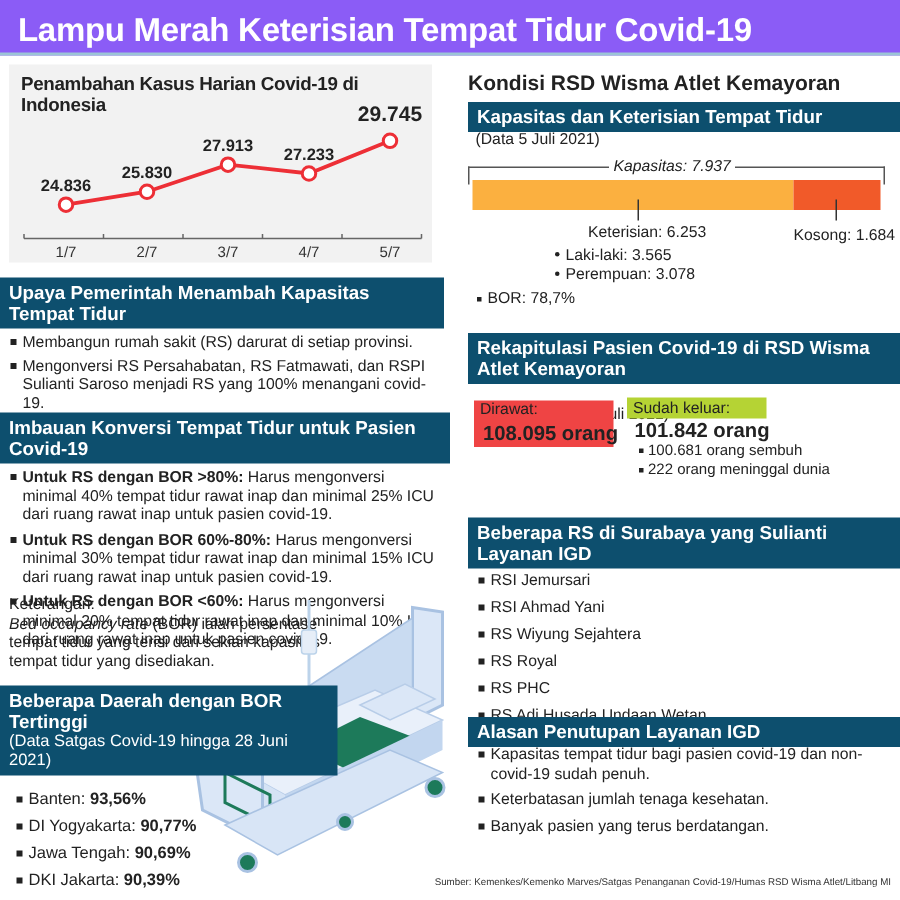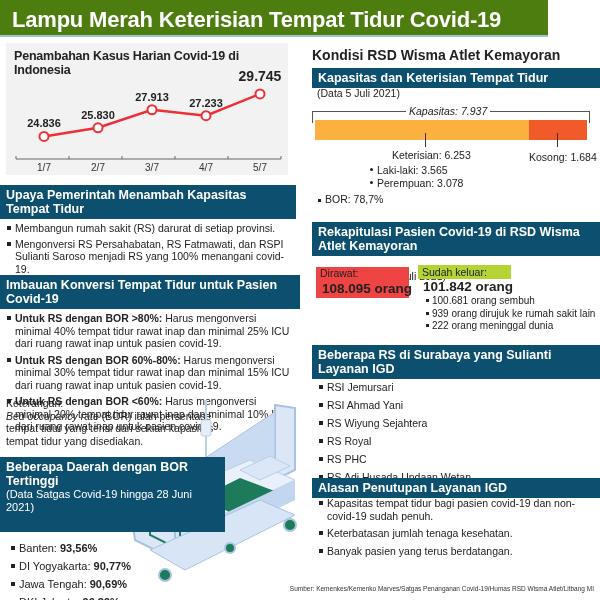--- a/index.html
+++ b/index.html
@@ -1,19 +1,19 @@
 <!DOCTYPE html>
 <html><head>
 <meta charset="utf-8">
 <style>
   * { box-sizing: border-box; margin: 0; padding: 0; }
   html, body { width: 600px; height: 600px; background: #ffffff; overflow: hidden; }
   body { font-family: "Liberation Sans", sans-serif; color: #222; position: relative; }
 
-  .title-bar { position: absolute; left: 0; top: 0; width: 548px; height: 37px; background: #4d7c0f; border-bottom: 2px solid #9cc5d6; }
+  .title-bar { position: absolute; left: 0; top: 0; width: 600px; height: 37px; background: #8b5cf6; border-bottom: 2px solid #9cc5d6; }
   .title-bar h1 { color: #fff; font-size: 22px; font-weight: bold; padding: 7px 0 0 12px; letter-spacing: -0.2px; }
 
   
   .chart-panel { position: absolute; left: 6px; top: 43px; width: 282px; height: 132px; background: #f2f2f2; }
   .chart-panel .chart-title { position: absolute; left: 8px; top: 6px; font-size: 12.5px; font-weight: bold; color: #222; letter-spacing: -0.2px; }
   .chart-panel svg { position: absolute; left: 0; top: 0; }
 
   .sec-head { background: #0d4f6e; color: #fff; font-weight: bold; font-size: 12.5px; padding: 3px 6px; line-height: 14px; }
   .bullets { list-style: none; font-size: 10.5px; line-height: 12.5px; color: #222; }
   .bullets li { position: relative; padding-left: 9px; margin-bottom: 3px; }
@@ -23,21 +23,21 @@
   .upaya .bullets { padding: 3px 6px 0 6px; }
 
   .imbauan { position: absolute; left: 0; top: 275px; width: 300px; }
   .imbauan .bullets { padding: 3px 6px 0 6px; }
   .imbauan .bullets li { margin-bottom: 4px; }
   .imbauan b { font-weight: bold; }
 
   .keterangan { position: absolute; left: 6px; top: 397px; width: 210px; font-size: 10.5px; line-height: 12.5px; }
 
   .bor-daerah { position: absolute; left: 0; top: 457px; width: 225px; }
-  .bor-daerah .sec-head { padding: 3px 6px 18px 6px; font-size: 12.5px; }
+  .bor-daerah .sec-head { padding: 3px 6px 3px 6px; font-size: 12.5px; }
   .bor-daerah .sub { font-weight: normal; font-size: 11px; display: block; line-height: 13px; }
   .bor-daerah .bullets { padding: 10px 6px 0 10px; font-size: 11px; }
   .bor-daerah .bullets li { margin-bottom: 5.5px; }
 
   .bed { position: absolute; left: 130px; top: 400px; width: 170px; height: 200px; }
 
   
   .rsd-title { position: absolute; left: 312px; top: 47px; font-size: 14px; font-weight: bold; color: #222; }
   .kap-head { position: absolute; left: 312px; top: 68px; width: 288px; }
   .kap-date { position: absolute; left: 317px; top: 87px; font-size: 10.5px; }
@@ -196,21 +196,20 @@
 <div class="bor-line">BOR: 78,7%</div>
 
 <div class="rekap-head sec-head">Rekapitulasi Pasien Covid-19 di RSD Wisma Atlet Kemayoran</div>
 <div class="rekap-date">(23 Maret 2020-5 Juli 2021)</div>
 <div class="dirawat-tag">Dirawat:</div>
 <div class="dirawat-val">108.095 orang</div>
 <div class="keluar-tag">Sudah keluar:</div>
 <div class="keluar-val">101.842 orang</div>
 <ul class="keluar-list">
   <li>100.681 orang sembuh</li>
-  <li>939 orang dirujuk ke rumah sakit lain</li>
   <li>222 orang meninggal dunia</li>
 </ul>
 
 <div class="sby-head sec-head">Beberapa RS di Surabaya yang Sulianti Layanan IGD</div>
 <ul class="sby-list bullets">
   <li>RSI Jemursari</li>
   <li>RSI Ahmad Yani</li>
   <li>RS Wiyung Sejahtera</li>
   <li>RS Royal</li>
   <li>RS PHC</li>

